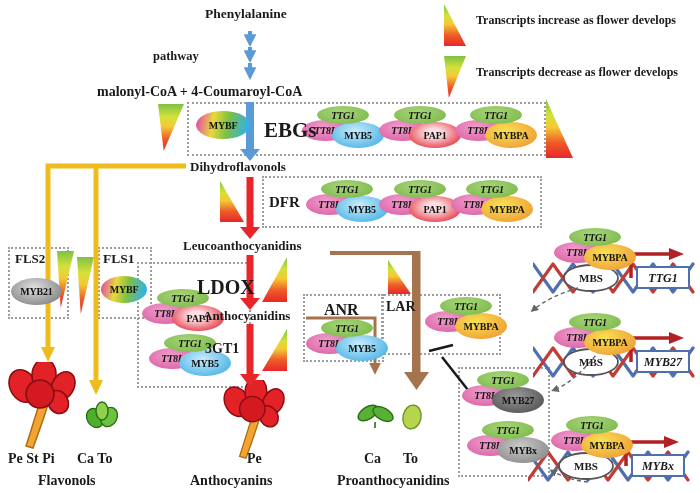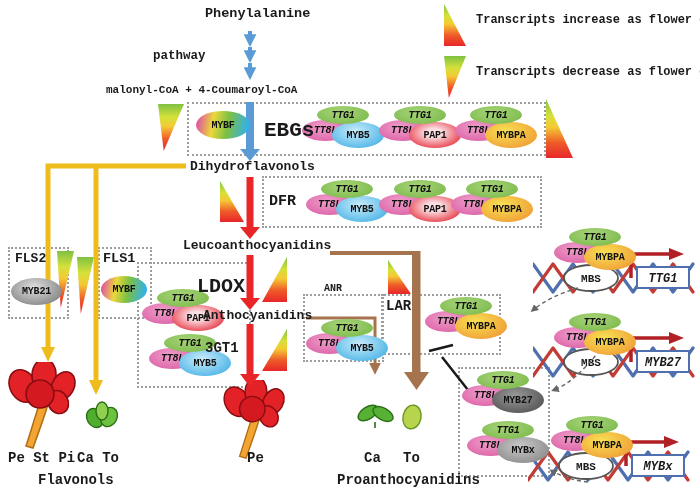--- a/index.html
+++ b/index.html
@@ -1,17 +1,17 @@
 <!DOCTYPE html>
 <html><head>
 <meta charset="utf-8">
 <style>
   html,body{margin:0;padding:0;background:#fff}
   #canvas{position:relative;width:700px;height:493px;background:#fff;overflow:hidden;
-          font-family:Liberation Mono, monospace;color:#1a1a1a}
+          font-family:Liberation Serif, serif;color:#1a1a1a}
   .lbl{position:absolute;font-weight:bold;color:#1a1a1a;white-space:nowrap;z-index:7;line-height:1.1}
   .dbox{position:absolute;border:2px dotted #9d9d9d;z-index:2;background:transparent}
   .el{position:absolute;display:flex;align-items:center;justify-content:center;border-radius:50%;
       font-weight:bold;font-size:10px;color:#111;z-index:6;letter-spacing:-0.2px}
   .cpx{position:absolute;width:82px;height:44px;z-index:6}
   .cpx .t{left:15px;top:0;width:52px;height:18px;font-style:italic;
           background:radial-gradient(ellipse at 45% 35%,#a9d57a,#74b544)}
   .cpx .l{left:0;top:14px;width:47px;height:21px;font-style:italic;z-index:2;
           background:radial-gradient(ellipse at 45% 35%,#ef9fcb,#d8539e)}
   .cpx .r{left:30px;top:16px;width:52px;height:26px;z-index:3}
@@ -51,41 +51,42 @@
   <div class="tri inc-l" style="left:546px;top:99px;width:27px;height:59px"></div>
   <div class="tri inc-l" style="left:220px;top:181px;width:24px;height:41px"></div>
   <div class="tri inc-r" style="left:262px;top:257px;width:25px;height:45px"></div>
   <div class="tri inc-r" style="left:262px;top:329px;width:25px;height:42px"></div>
   <div class="tri inc-l" style="left:388px;top:260px;width:23px;height:34px"></div>
   <div class="tri dec" style="left:57px;top:251px;width:17px;height:57px"></div>
   <div class="tri dec" style="left:77px;top:257px;width:17px;height:57px"></div>
 
   <div class="lbl" style="left:205px;top:7px;font-size:13.5px">Phenylalanine</div>
   <div class="lbl" style="left:153px;top:50px;font-size:12.5px">pathway</div>
-  <div class="lbl" style="left:106px;top:84px;font-size:11px">malonyl-CoA + 4-Coumaroyl-CoA</div>
+  <div class="lbl" style="left:97px;top:84px;font-size:14px">malonyl-CoA + 4-Coumaroyl-CoA</div>
   <div class="lbl" style="left:190px;top:160px;font-size:13px">Dihydroflavonols</div>
   <div class="lbl" style="left:203px;top:309px;font-size:13px">Anthocyanidins</div>
   <div class="lbl" style="left:183px;top:239px;font-size:13px">Leucoanthocyanidins</div>
 
   <div class="lbl" style="left:264px;top:119px;font-size:21px">EBGs</div>
   <div class="lbl" style="left:269px;top:194px;font-size:15px">DFR</div>
   <div class="lbl" style="left:197px;top:276px;font-size:20px">LDOX</div>
   <div class="lbl" style="left:205px;top:341px;font-size:14px">3GT1</div>
   <div class="lbl" style="left:15px;top:252px;font-size:13px">FLS2</div>
   <div class="lbl" style="left:103px;top:252px;font-size:13.5px">FLS1</div>
-  <div class="lbl" style="left:324px;top:283px;font-size:10px">ANR</div>
+  <div class="lbl" style="left:324px;top:301px;font-size:16px">ANR</div>
   <div class="lbl" style="left:386px;top:299px;font-size:14px">LAR</div>
 
   <div class="lbl" style="left:476px;top:14px;font-size:12px">Transcripts increase as flower develops</div>
   <div class="lbl" style="left:476px;top:66px;font-size:12px">Transcripts decrease as flower develops</div>
 
   <div class="lbl" style="left:8px;top:451px;font-size:14px">Pe St Pi</div>
   <div class="lbl" style="left:77px;top:451px;font-size:14px">Ca To</div>
   <div class="lbl" style="left:38px;top:473px;font-size:14px">Flavonols</div>
   <div class="lbl" style="left:247px;top:451px;font-size:14px">Pe</div>
+  <div class="lbl" style="left:190px;top:473px;font-size:14px">Anthocyanins</div>
   <div class="lbl" style="left:364px;top:451px;font-size:14px">Ca</div>
   <div class="lbl" style="left:403px;top:451px;font-size:14px">To</div>
   <div class="lbl" style="left:337px;top:473px;font-size:14px">Proanthocyanidins</div>
 
   <span class="el mybf" style="left:196px;top:111px;width:54px;height:28px">MYBF</span>
   <span class="el myb21" style="left:11px;top:278px;width:51px;height:27px">MYB21</span>
   <span class="el mybf" style="left:101px;top:276px;width:46px;height:27px">MYBF</span>
 
   <div class="cpx" style="left:302px;top:106px">
     <span class="el t">TTG1</span>

